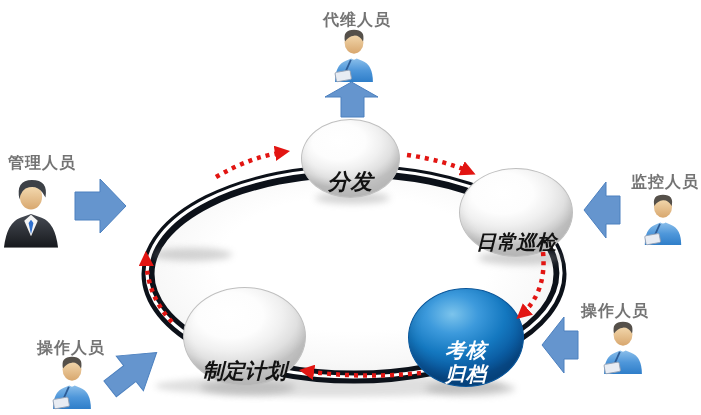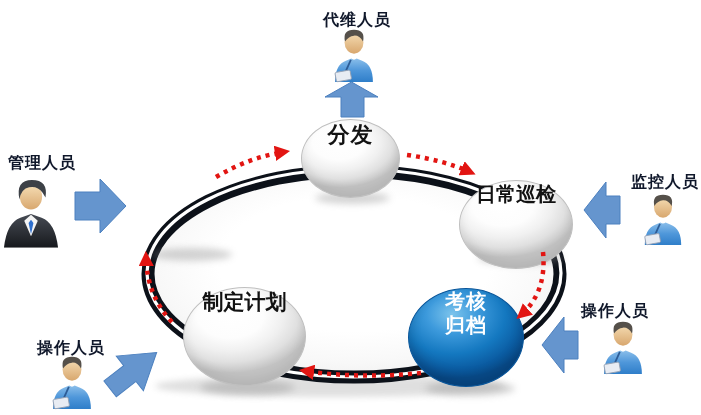--- a/index.html
+++ b/index.html
@@ -2,29 +2,29 @@
 <html><head>
 <meta charset="utf-8">
 <style>
   html,body{margin:0;padding:0;background:#fff;}
   #stage{position:relative;width:701px;height:415px;background:#ffffff;overflow:hidden;
          font-family:"Liberation Sans",sans-serif;}
   svg.layer{position:absolute;left:0;top:0;}
   #baseLayer{z-index:1;}
   .bshadow{position:absolute;border-radius:50%;background:#8d8d8d;opacity:.38;filter:blur(3.5px);z-index:2;}
   .bubble{position:absolute;z-index:3;border-radius:50%;display:flex;flex-direction:column;
-          align-items:center;justify-content:flex-start;text-align:center;
+          align-items:center;justify-content:flex-end;text-align:center;
           background:radial-gradient(ellipse 72% 62% at 38% 28%, #ffffff 0%, #fdfdfd 38%, #f0f0f0 60%, #e0e0e0 78%, #c3c3c3 96%);
           border:1px solid #bfbfbf;box-shadow:inset 0 -7px 10px rgba(0,0,0,.07);
-          color:#121212;font-weight:600;letter-spacing:1px;}
+          color:#121212;font-weight:600;letter-spacing:1px;font-style:italic;}
   .bubble.blue{background:radial-gradient(ellipse 75% 66% at 38% 26%, #7cc4ec 0%, #3d9adc 30%, #1478c0 62%, #0b5ca2 86%, #084e8e 100%);
           border:1px solid #0a569a;color:#ffffff;box-shadow:inset 0 -8px 12px rgba(0,0,20,.18);}
   #flowLayer{z-index:4;pointer-events:none;}
   .person{position:absolute;z-index:5;}
-  .plabel{position:absolute;z-index:5;font-size:16px;font-weight:600;color:#0f172a;
+  .plabel{position:absolute;z-index:5;font-size:16px;font-weight:600;color:#737373;
           letter-spacing:1px;white-space:nowrap;}
 </style>
 </head>
 <body>
 
 <div id="stage">
 
   <svg id="baseLayer" class="layer" width="701" height="415" viewBox="0 0 701 415">
     <defs>
       <linearGradient id="gSkin" x1="0" y1="0" x2="0" y2="1">
@@ -83,21 +83,21 @@
 
   <div class="bshadow" style="left:152px;top:248px;width:80px;height:13px;"></div>
   <div class="bshadow" style="left:315px;top:192px;width:75px;height:12px;"></div>
   <div class="bshadow" style="left:478px;top:251px;width:85px;height:14px;"></div>
   <div class="bshadow" style="left:200px;top:380px;width:95px;height:15px;"></div>
   <div class="bshadow" style="left:425px;top:381px;width:90px;height:15px;"></div>
 
   <div class="bubble" style="left:301px;top:119px;width:97px;height:77px;font-size:22px;">
     <span>分发</span>
   </div>
-  <div class="bubble" style="left:459px;top:180px;width:112px;height:87px;font-size:20px;letter-spacing:0;">
+  <div class="bubble" style="left:459px;top:168px;width:112px;height:87px;font-size:20px;letter-spacing:0;">
     <span>日常巡检</span>
   </div>
   <div class="bubble blue" style="left:408px;top:288px;width:114px;height:97px;font-size:20px;line-height:24px;">
     <span>考核</span>
     <span>归档</span>
   </div>
   <div class="bubble" style="left:183px;top:287px;width:121px;height:97px;font-size:21px;letter-spacing:0;">
     <span>制定计划</span>
   </div>
 

